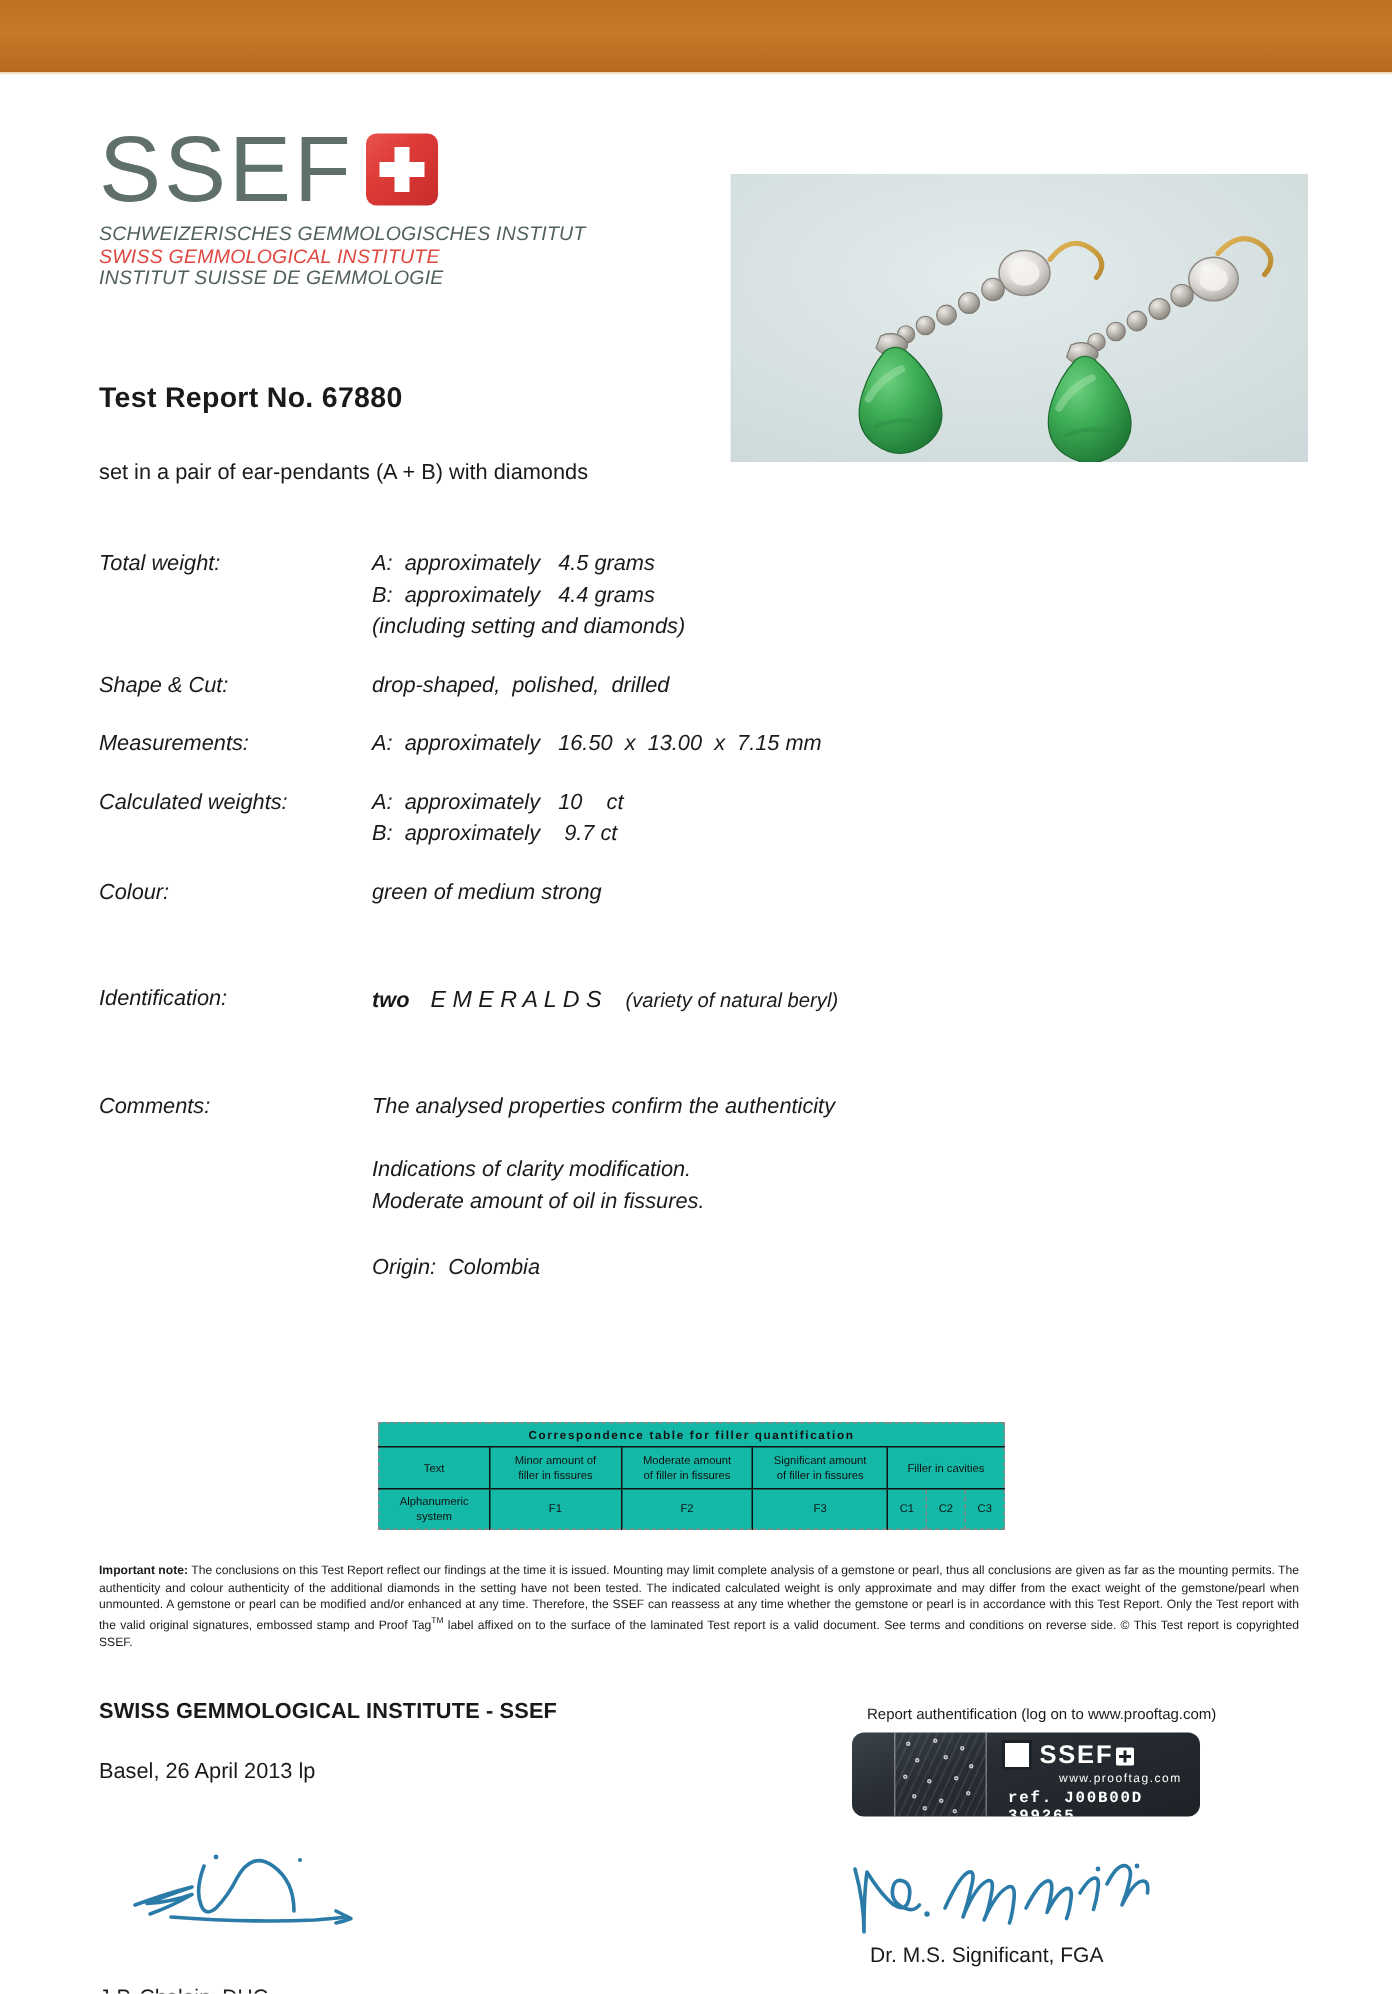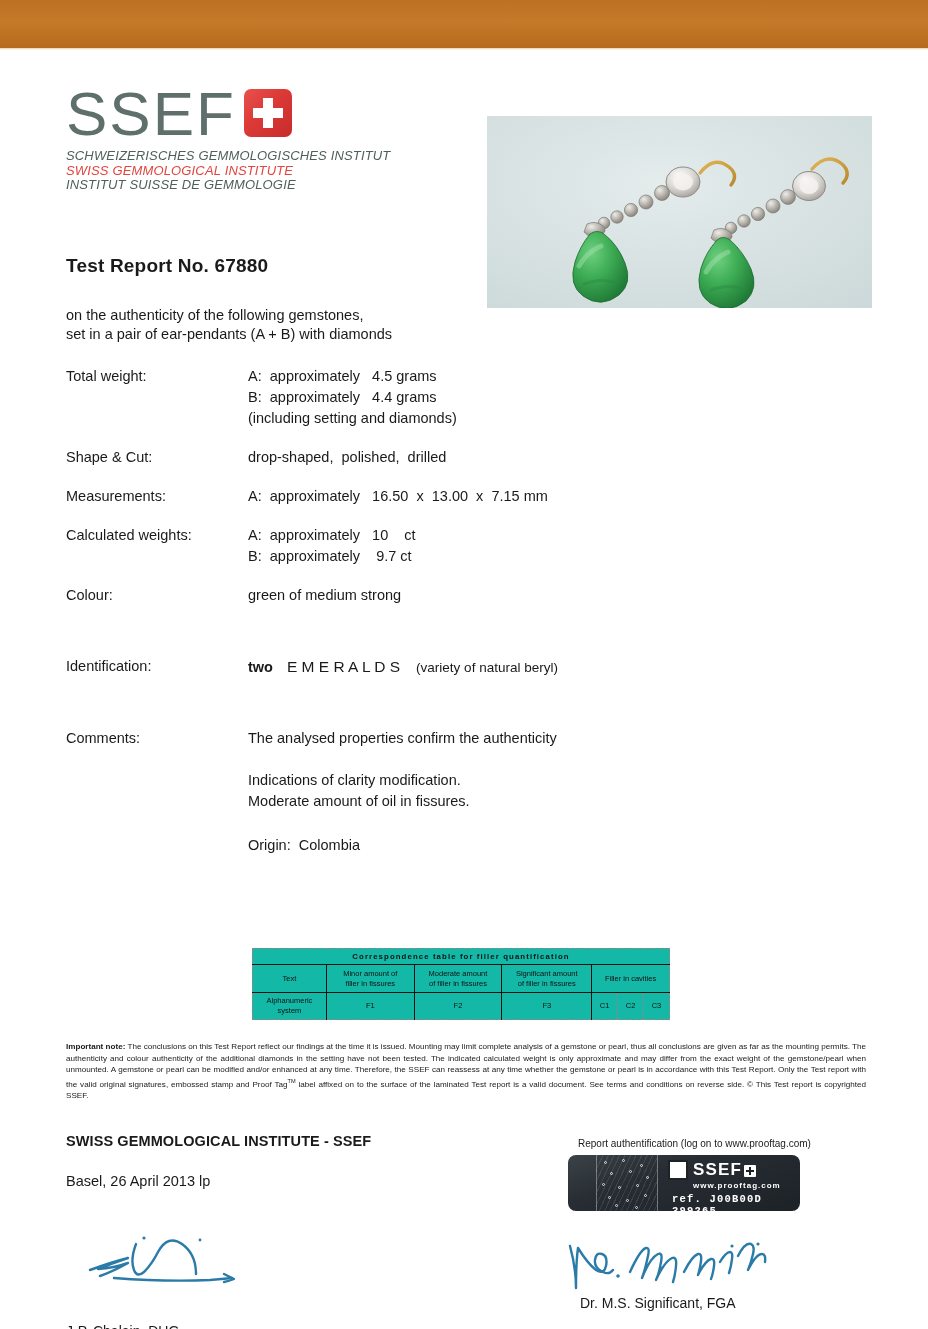--- a/index.html
+++ b/index.html
@@ -68,21 +68,21 @@
     position:absolute; left:66px; top:207px;
     font-size:19px; font-weight:bold; letter-spacing:0.2px;
   }
   .intro{
     position:absolute; left:66px; top:258px;
     font-size:14.5px; line-height:19px;
   }
 
   
   .rows{ position:absolute; left:66px; top:318px; width:800px; }
-  .row{ display:flex; margin-bottom:0; }
+  .row{ display:flex; margin-bottom:0;font-style:italic; }
   .row .label{ width:182px; flex:none; font-size:14.5px; line-height:21px; }
   .row .value{ font-size:14.5px; line-height:21px; white-space:pre; }
   .row .value b{ font-weight:bold; }
   .sp-18{ height:18px; }
   .sp-50{ height:50px; }
 
   
   .ct-wrap{ position:absolute; left:252px; top:900px; width:418px; }
   table.ct{
     border-collapse:collapse; width:418px;
@@ -157,22 +157,22 @@
   .tag-cross{
     display:inline-block; width:12px; height:12px; background:#fff;
     position:relative; margin-left:2px; vertical-align:middle; border-radius:1px;
   }
   .tag-cross::before,.tag-cross::after{
     content:""; position:absolute; background:#1d2227;
   }
   .tag-cross::before{ left:5px; top:2px; width:2px; height:8px; }
   .tag-cross::after{ left:2px; top:5px; width:8px; height:2px; }
   .tag-url{
-    color:#fff; font-size:8px; letter-spacing:1px; font-weight:bold;
-    margin-left:25px; margin-top:1px;
+    color:#fff; font-size:8px; letter-spacing:1px; font-weight:normal;
+    margin-left:38px; margin-top:1px;
   }
   .tag-ref{
     color:#fff; font-size:10.5px; letter-spacing:1.2px; font-weight:bold;
     font-family:"Liberation Mono", monospace;
     margin-top:3px; margin-left:4px;
   }
 
   
   .sig-left{ position:absolute; left:84px; top:1186px; }
   .sig-right{ position:absolute; left:562px; top:1184px; }
@@ -258,21 +258,20 @@
         <path d="M227 114 q9 -4 16 2 q5 5 -2 9 q-10 5 -17 -3 z" fill="url(#sil)" stroke="#7d7972" stroke-width=".7"></path>
         <path d="M230 124 q-11 12 -16 28 q-7 24 9 35 q18 12 36 -2 q13 -13 5 -32 q-8 -18 -21 -29 q-7 -5 -13 0 z" fill="url(#em)" stroke="#1b6b2f" stroke-width=".8"></path>
         <path d="M219 156 q8 -14 22 -20" fill="none" stroke="#9fe0a8" stroke-width="5" opacity=".5" stroke-linecap="round"></path>
         <path d="M224 174 q16 -6 30 -2" fill="none" stroke="#2b8a42" stroke-width="3" opacity=".45" stroke-linecap="round"></path>
       </g>
     </svg>
   </div>
 
   <div class="report-title">Test Report No. 67880</div>
   <div class="intro">
-    <div>on the authenticity of the following gemstones,</div>
     <div>set in a pair of ear-pendants (A + B) with diamonds</div>
   </div>
 
   <div class="rows">
 
     <div class="row">
       <div class="label">Total weight:</div>
       <div>
         <div class="value">A:  approximately   4.5 grams</div>
         <div class="value">B:  approximately   4.4 grams</div>

